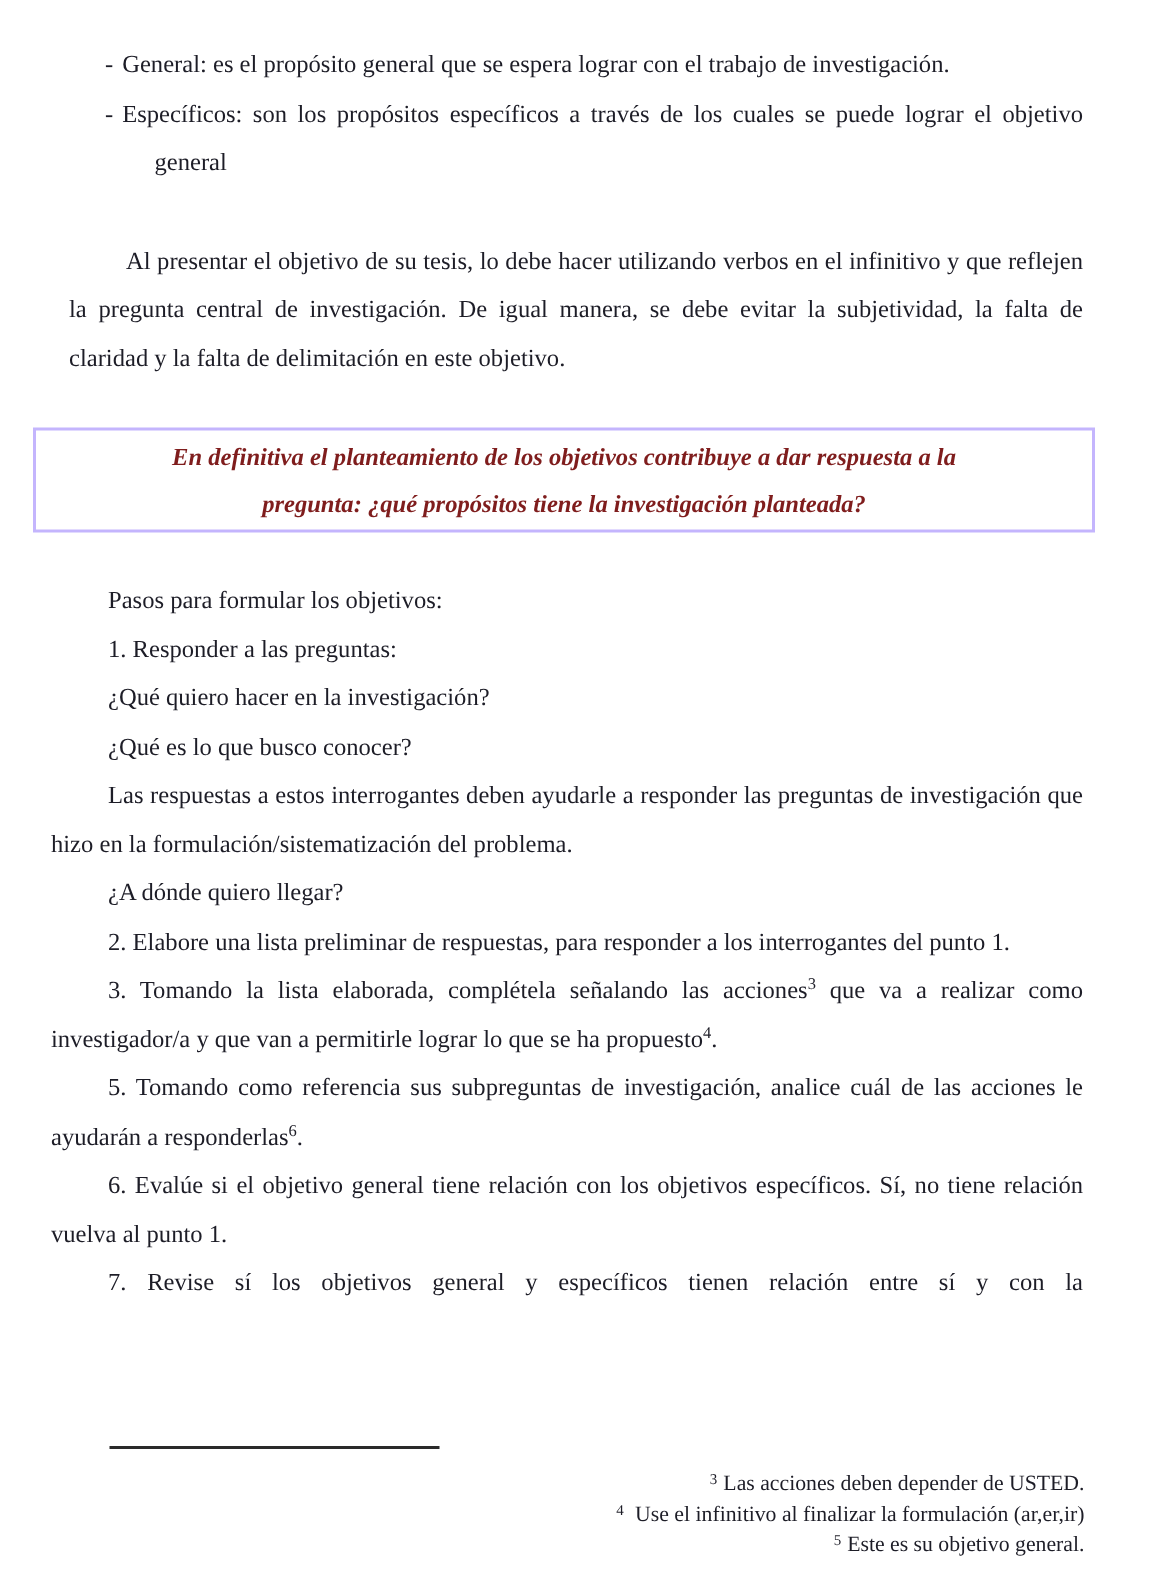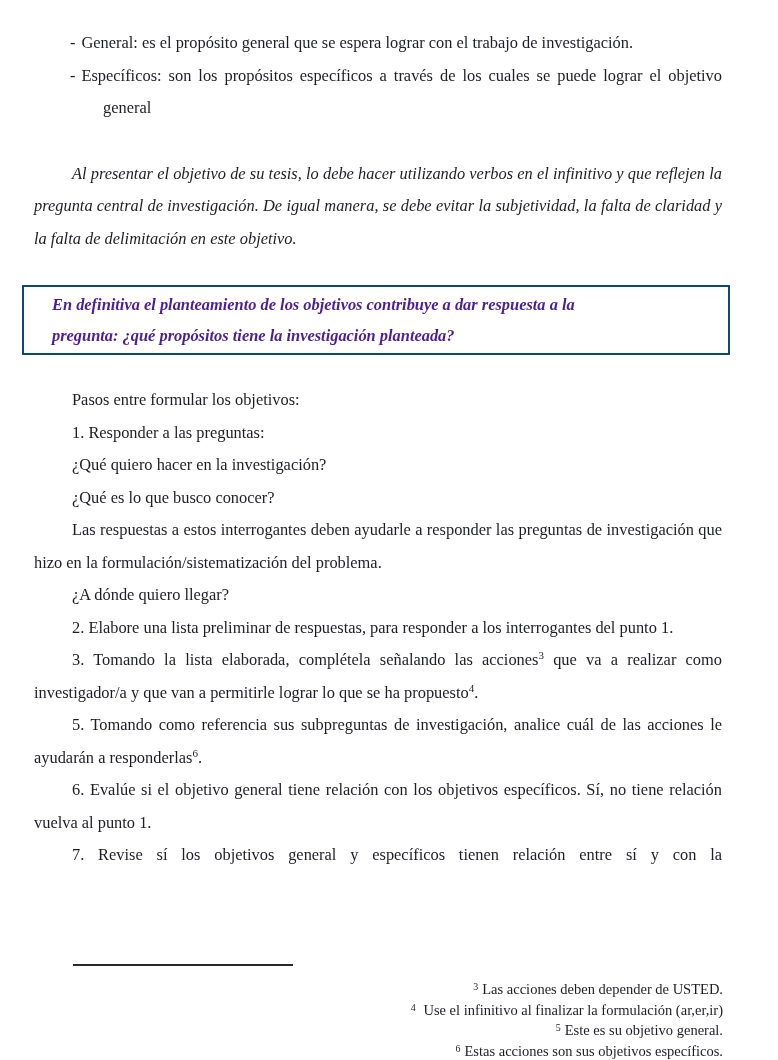--- a/index.html
+++ b/index.html
@@ -28,37 +28,37 @@
     text-align: justify;
   }
   .bullets li {
     margin-left: 36px;
     padding-left: 33px;
     text-indent: -33px;
   }
   .bullets .marker { padding-right: 6px; }
   
   .para {
-    margin: 33px 0 0 0;
+    margin: 33px 0 0 12px;
     text-align: justify;
     text-indent: 38px;
-    font-style: italic;
   }
   
   .callout {
     margin: 30px 0 0 -12px;
     width: 704px;
-    border: 2px solid #0c4a6e;
+    border: 2px solid #c4b5fd;
+    text-align: center;
     font-weight: bold;
     font-style: italic;
     line-height: 31px;
     padding: 2px 28px;
     box-sizing: content-box;
     width: 648px;
-    color: #4c1d95;
+    color: #7f1d1d;
   }
   .c-line { display: block; }
   
   .steps { margin-top: 29px; }
   .steps p {
     margin: 0;
     text-align: justify;
     text-indent: 38px;
   }
   .steps p:last-child { text-align-last: justify; }
@@ -102,36 +102,35 @@
     </ul>
 
   <p class="para">Al presentar el objetivo de su tesis, lo debe hacer utilizando verbos en el infinitivo y que reflejen la pregunta central de investigación. De igual manera, se debe evitar la subjetividad, la falta de claridad y la falta de delimitación en este objetivo.</p>
 
   <div class="callout">
     <span class="c-line">En definitiva el planteamiento de los objetivos contribuye a dar respuesta a la</span>
     <span class="c-line">pregunta: ¿qué propósitos tiene la investigación planteada?</span>
   </div>
 
   <div class="steps" id="steps">
-      <p><span>Pasos entre formular los objetivos:</span></p>
+      <p><span>Pasos para formular los objetivos:</span></p>
       <p><span>1. Responder a las preguntas:</span></p>
       <p><span>¿Qué quiero hacer en la investigación?</span></p>
       <p><span>¿Qué es lo que busco conocer?</span></p>
       <p><span>Las respuestas a estos interrogantes deben ayudarle a responder las preguntas de investigación que hizo en la formulación/sistematización del problema.</span></p>
       <p><span>¿A dónde quiero llegar?</span></p>
       <p><span>2. Elabore una lista preliminar de respuestas, para responder a los interrogantes del punto 1.</span></p>
       <p><span>3. Tomando la lista elaborada, complétela señalando las acciones</span><sup>3</sup><span> que va a realizar como investigador/a y que van a permitirle lograr lo que se ha propuesto</span><sup>4</sup><span>.</span></p>
       <p><span>5. Tomando como referencia sus subpreguntas de investigación, analice cuál de las acciones le ayudarán a responderlas</span><sup>6</sup><span>.</span></p>
       <p><span>6. Evalúe si el objetivo general tiene relación con los objetivos específicos. Sí, no tiene relación vuelva al punto 1.</span></p>
       <p><span>7. Revise sí los objetivos general y específicos tienen relación entre sí y con la</span></p>
     </div>
 
   <div class="footnotes">
     <div class="fn-rule"></div>
     <div class="fn-list" id="fnlist">
         <div class="fn-item"><sup>3</sup><span>Las acciones deben depender de USTED.</span></div>
         <div class="fn-item"><sup>4</sup><span> Use el infinitivo al finalizar la formulación (ar,er,ir)</span></div>
         <div class="fn-item"><sup>5</sup><span>Este es su objetivo general.</span></div>
-        <div class="fn-item"><sup>6</sup><span>Estas acciones son sus objetivos específicos.</span></div>
       </div>
   </div>
 
 </div>
 
 </body></html>

